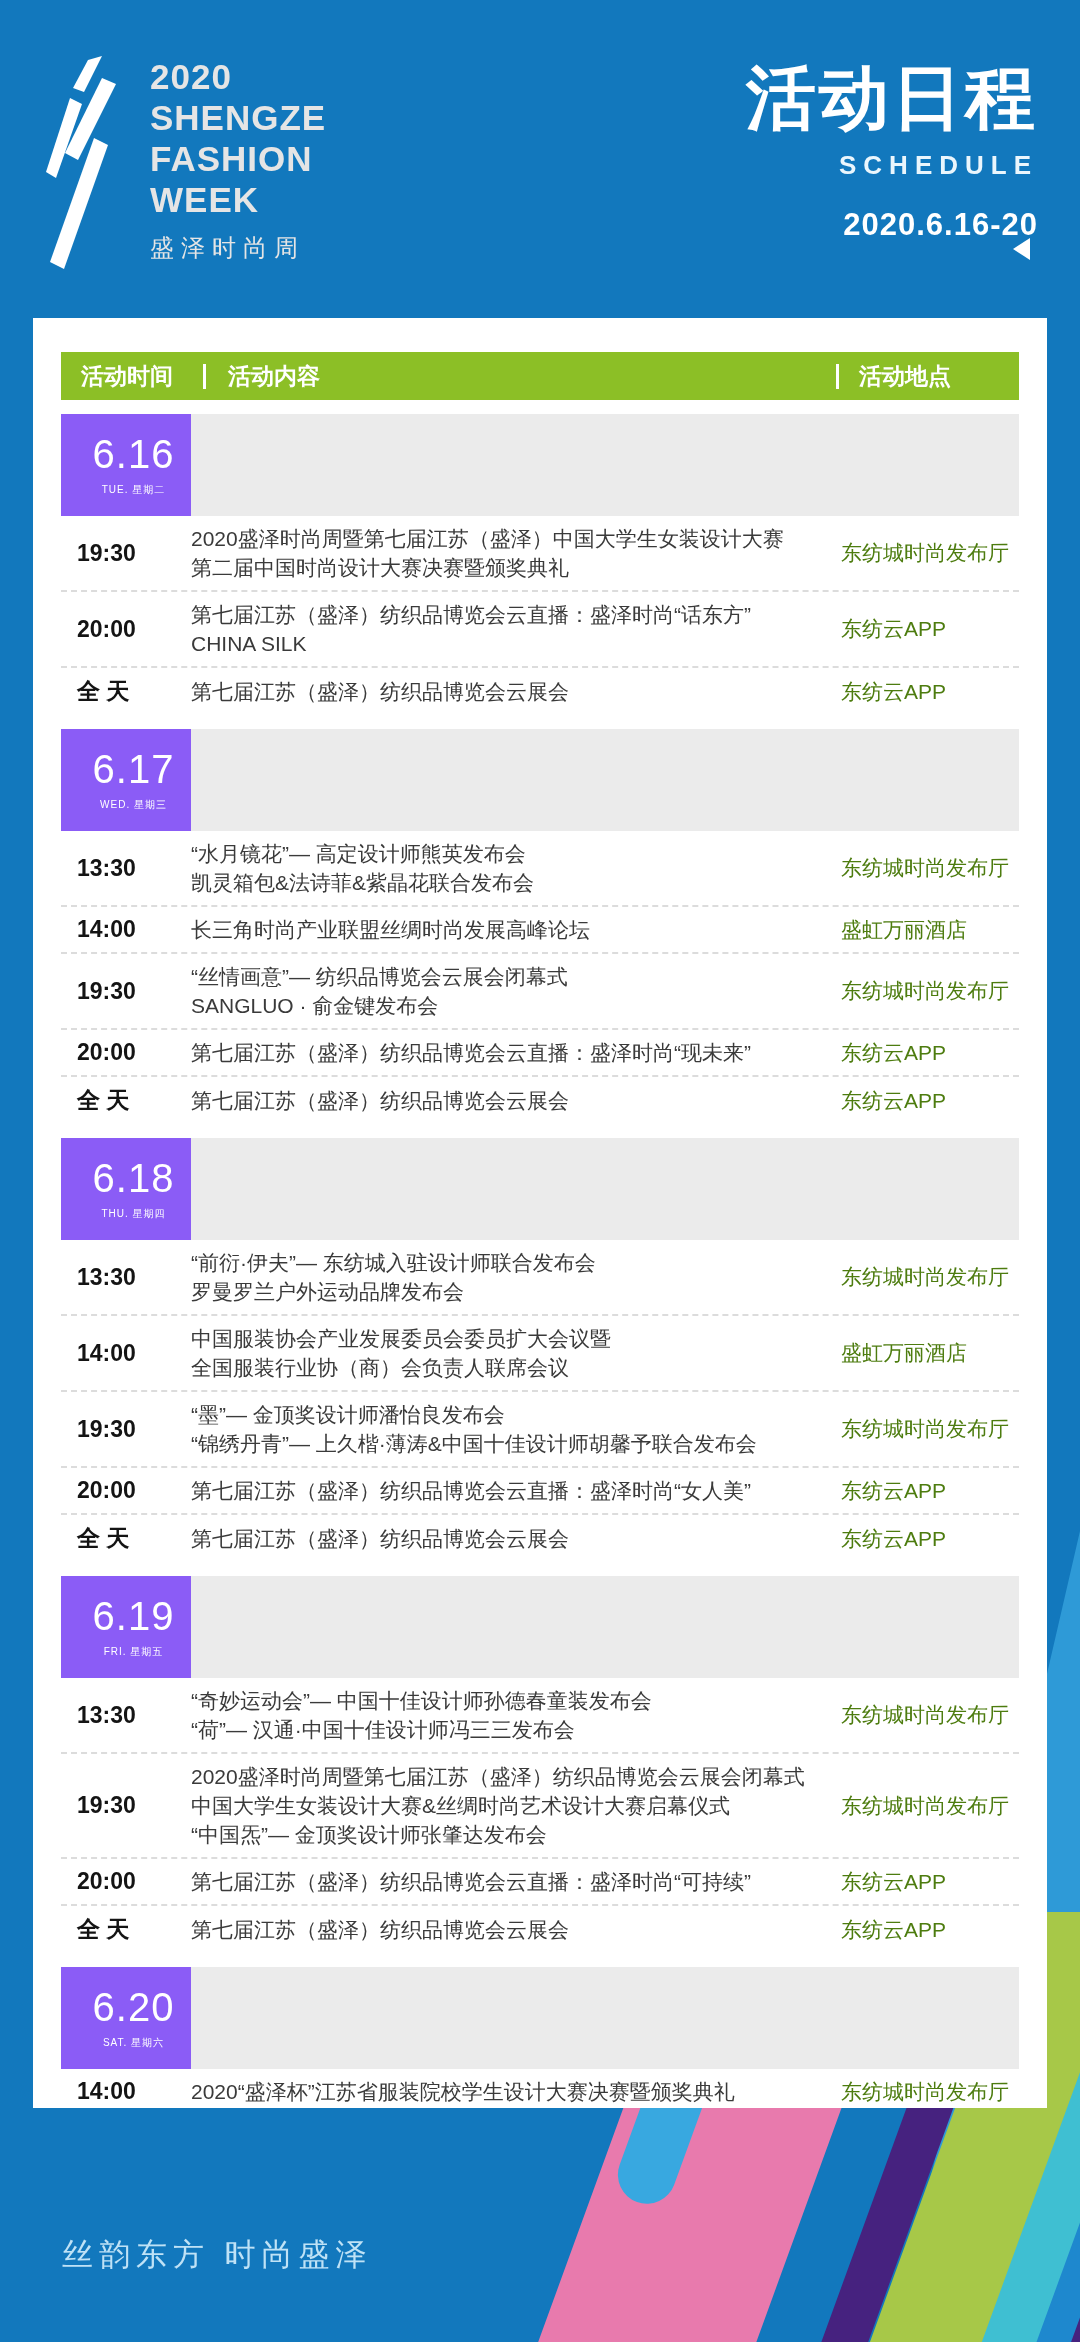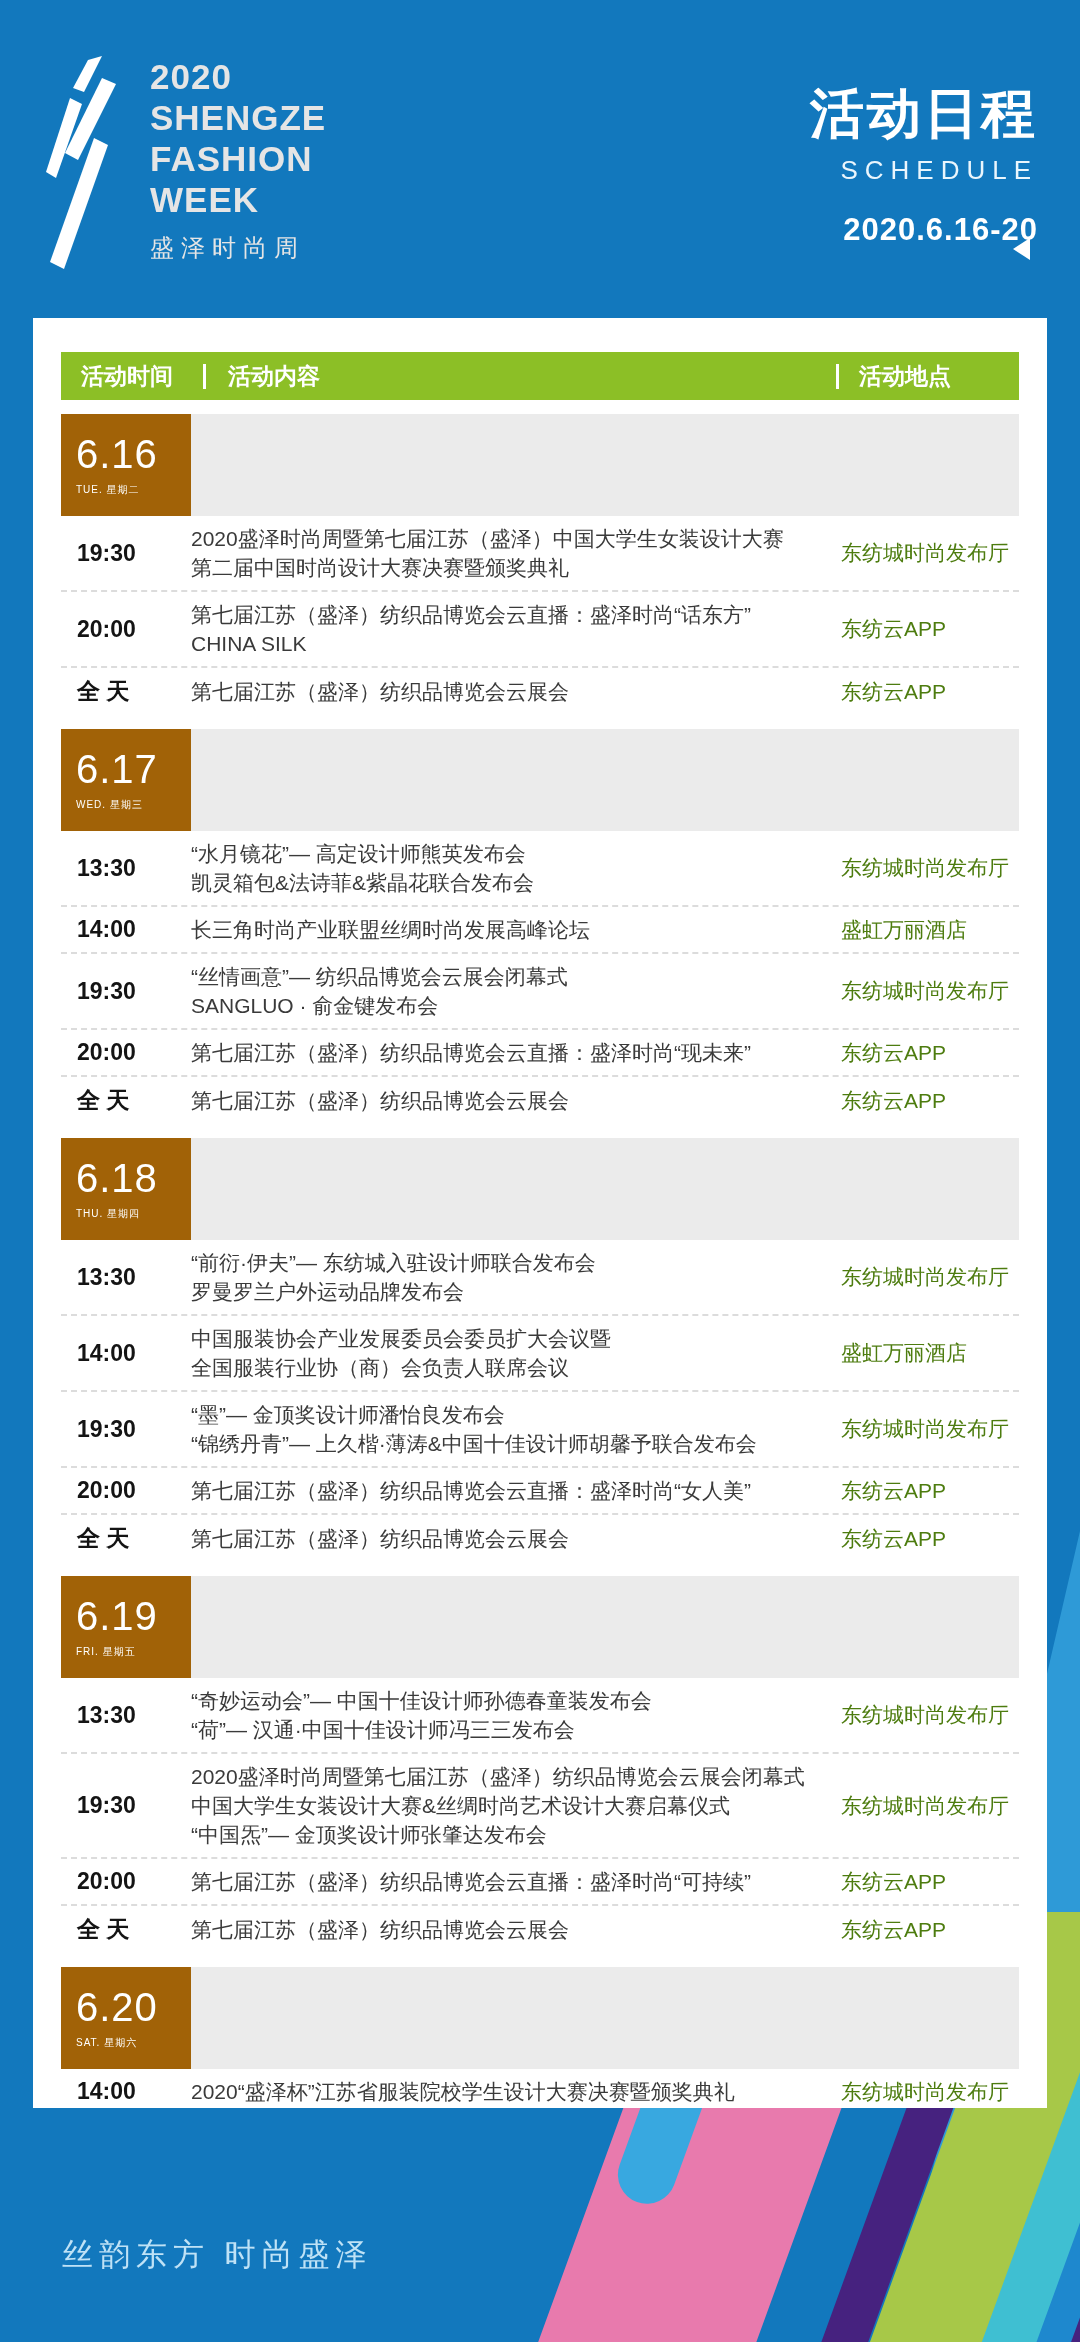--- a/index.html
+++ b/index.html
@@ -11,22 +11,22 @@
     overflow:hidden;
   }
 
   
   .header { position:absolute; top:0; left:0; width:1080px; height:318px; }
   .logo-glyph { position:absolute; left:44px; top:56px; }
   .brand { position:absolute; left:150px; top:56px; color:#e5e5e5; }
   .brand-line { font-size:35px; font-weight:bold; line-height:41px; letter-spacing:1px; }
   .brand-cn { margin-top:12px; font-size:24px; letter-spacing:7px; font-weight:normal; }
   .htitle { position:absolute; right:42px; top:52px; text-align:right; color:#fff; }
-  .htitle-cn { font-size:54px; font-weight:bold; letter-spacing:3px;margin-top:26px; }
-  .htitle-en { font-size:26px; letter-spacing:7px; margin-top:4px; color:#eaf6fd; }
+  .htitle-cn { font-size:70px; font-weight:bold; letter-spacing:3px; }
+  .htitle-en { font-size:26px; letter-spacing:7px; margin-top:4px; color:#eaf6fd;font-weight:bold; }
   .htitle-date { font-size:31px; font-weight:bold; margin-top:26px; letter-spacing:1px; }
   .hdr-arrow {
     position:absolute; right:50px; top:238px;
     width:0; height:0;
     border-top:11px solid transparent;
     border-bottom:11px solid transparent;
     border-right:17px solid #fff;
   }
 
   
@@ -61,22 +61,22 @@
     color:#fff; font-weight:bold; font-size:23px;
   }
   .cb-time { width:142px; padding-left:20px; }
   .cb-sep { width:3px; height:25px; background:#fff; }
   .cb-content { flex:1; padding-left:22px; }
   .cb-loc { width:180px; padding-left:20px; }
 
   .section { margin-top:14px; }
   .badge-row { display:flex; height:102px; }
   .badge {
-    width:130px; background:#a16207; color:#fff;
-    display:flex; flex-direction:column; justify-content:center; padding-left:15px;
+    width:130px; background:#8b5cf6; color:#fff;
+    display:flex; flex-direction:column; justify-content:center; padding-left:15px;text-align:center;
   }
   .badge-date { font-size:40px; line-height:1; font-weight:normal; letter-spacing:1px; }
   .badge-day { font-size:10px; margin-top:9px; letter-spacing:1px; }
   .badge-strip { flex:1; background:#EBEBEB; }
 
   .event { display:flex; align-items:center; padding:8px 0; }
   .event + .event { border-top:2px dashed #DCDCDC; }
   .ev-time { width:130px; padding-left:16px; font-weight:bold; font-size:23px; color:#141414; }
   .ev-content { flex:1; font-size:21px; color:#3A3A3A; }
   .ev-line { line-height:29px; white-space:nowrap; }

